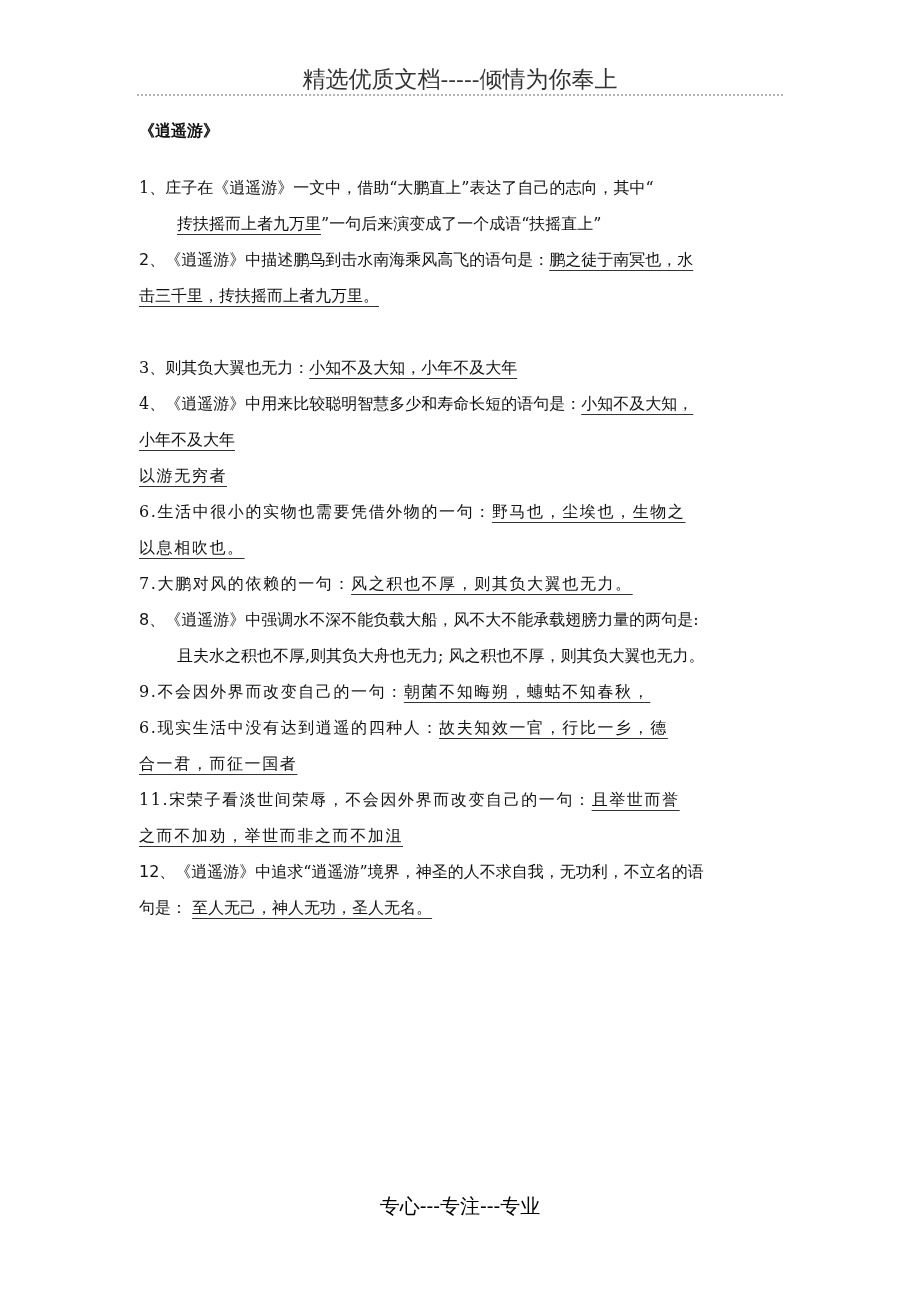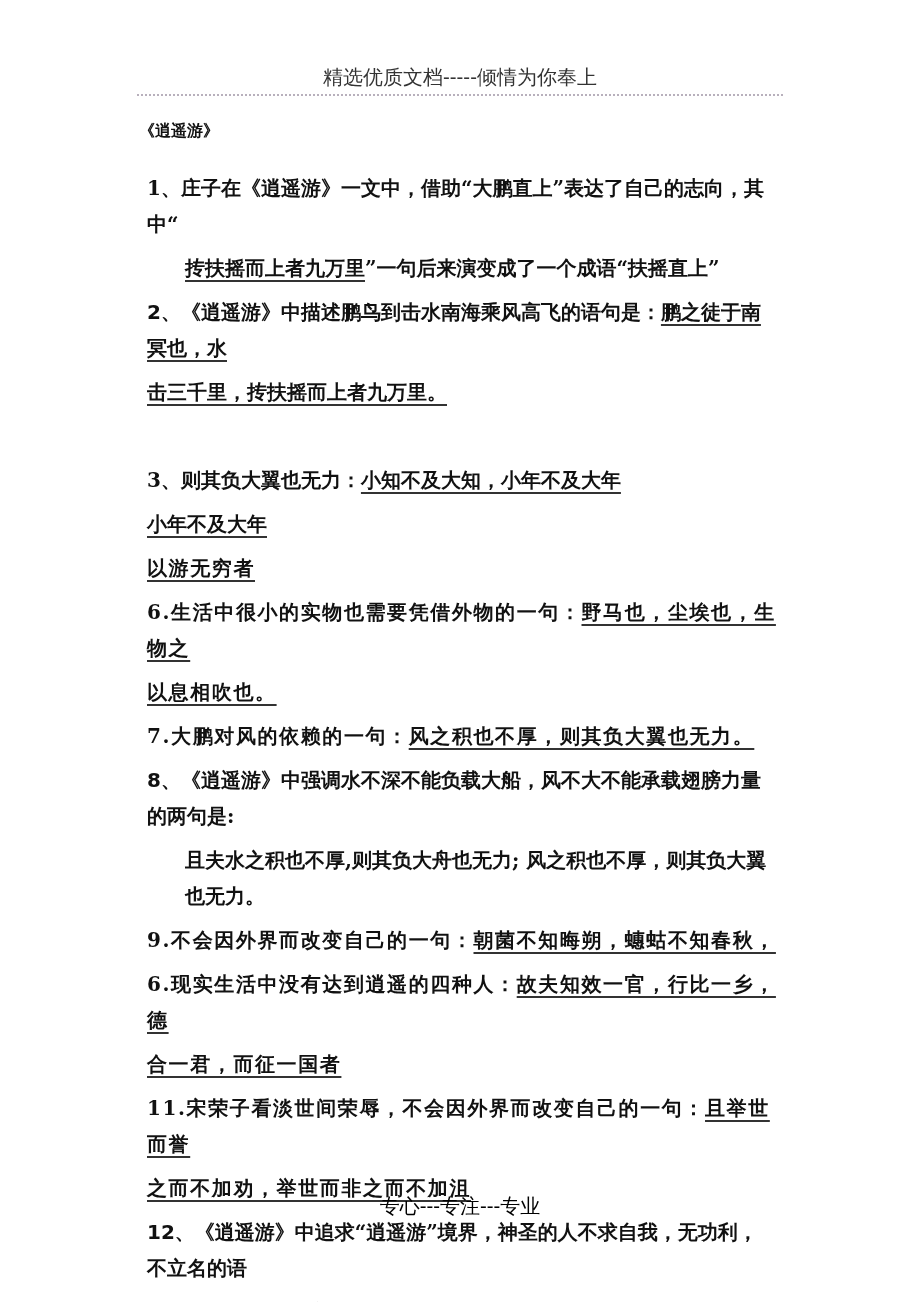--- a/index.html
+++ b/index.html
@@ -14,21 +14,21 @@
     overflow: hidden;
     font-family: "DejaVu Serif", "Liberation Serif", serif;
     color: #111111;
   }
   .page-header {
     position: absolute;
     left: 137px;
     top: 64px;
     width: 646px;
     text-align: center;
-    font-size: 20px;
+    font-size: 23px;
     color: #333333;
     letter-spacing: 0px;
   }
   .header-rule {
     position: absolute;
     left: 137px;
     top: 94px;
     width: 646px;
     height: 0;
     border-top: 2px dotted #b8b0bc;
@@ -41,24 +41,23 @@
   }
   .doc-title {
     font-family: "DejaVu Sans", "Liberation Sans", sans-serif;
     font-weight: bold;
     font-size: 16px;
     height: 30px;
     line-height: 30px;
     margin-bottom: 24px;
   }
   .q {
-    font-size: 20px;
+    font-size: 16px;
     line-height: 36px;
-    margin: 8px;
-    font-weight: bold;
+    margin: 0;
   }
   .q .num-sans {
     font-family: "DejaVu Sans", "Liberation Sans", sans-serif;
   }
   .q.spaced {
     letter-spacing: 1.6px;
   }
   .ans {
     text-decoration: underline;
     text-decoration-color: #333333;
@@ -103,20 +102,23 @@
     <span class="ans">击三千里，抟扶摇而上者九万里。</span>
   </div>
 
   <div class="gap"></div>
 
   <div class="q">
     <span>3、</span><span>则其负大翼也无力：</span><span class="ans">小知不及大知，小年不及大年</span>
   </div>
 
   <div class="q">
+    <span>4、</span><span>《逍遥游》中用来比较聪明智慧多少和寿命长短的语句是：</span><span class="ans">小知不及大知，</span>
+  </div>
+  <div class="q">
     <span class="ans">小年不及大年</span>
   </div>
 
   <div class="q spaced">
     <span class="ans">以游无穷者</span>
   </div>
 
   <div class="q spaced">
     <span>6.</span><span>生活中很小的实物也需要凭借外物的一句：</span><span class="ans">野马也，尘埃也，生物之</span>
   </div>

